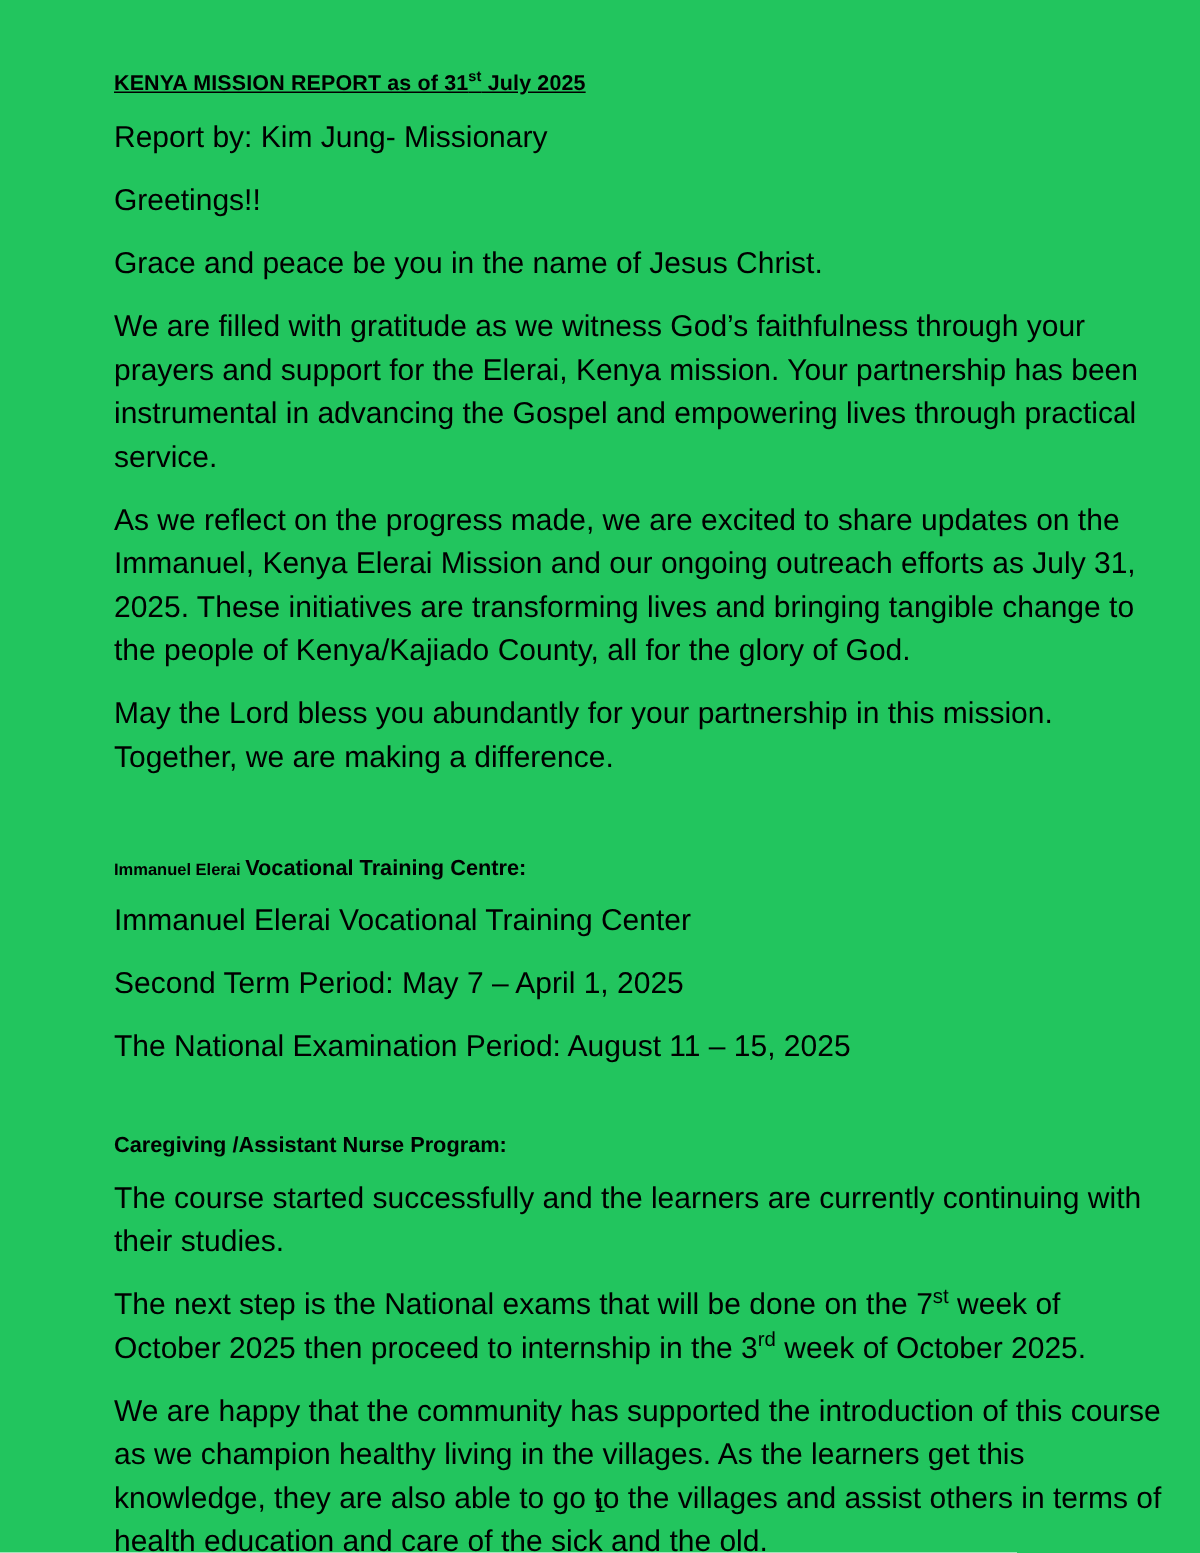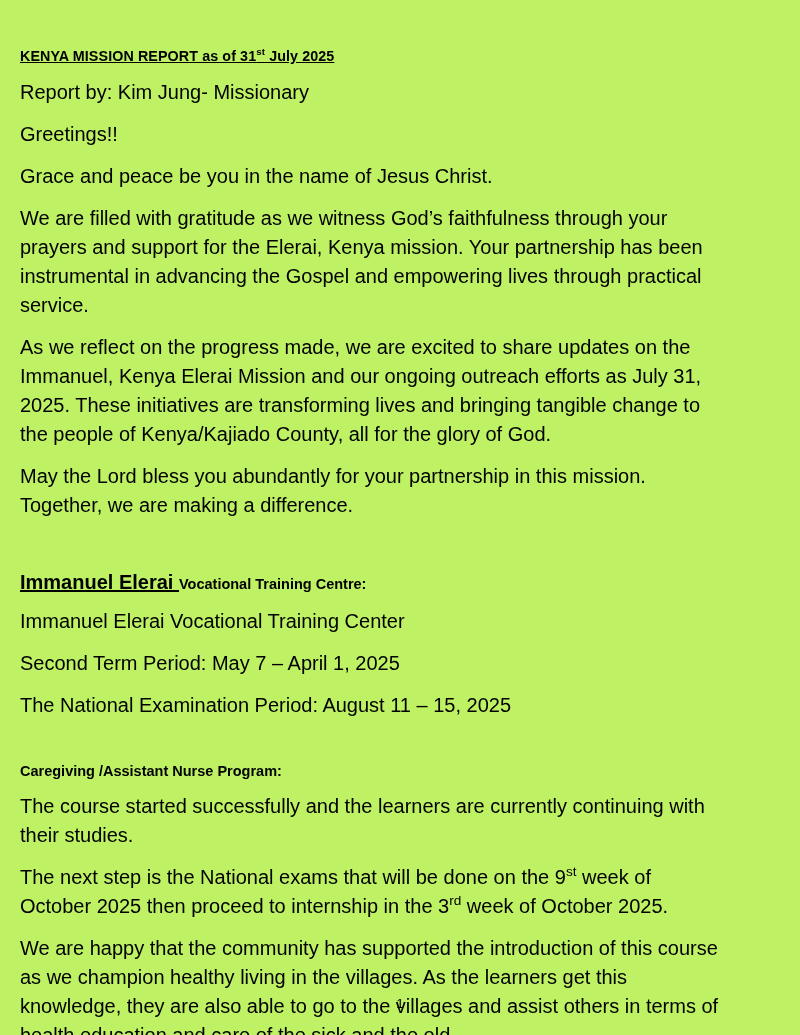--- a/index.html
+++ b/index.html
@@ -13,22 +13,22 @@
     font-family: "Liberation Sans", sans-serif;
     color: #000000;
     position: relative;
     overflow: hidden;
   }
   .page {
     position: relative;
     width: 800px;
     height: 1035px;
     box-sizing: border-box;
-    padding: 48px 64px 0 20px;
-    background: #bef264;
+    padding: 48px 64px 0 76px;
+    background: #22c55e;
   }
   .doc-body {
     width: 704px;
     margin: 0;
     padding: 0;
   }
   p.para {
     font-size: 20px;
     line-height: 1.45;
     margin: 0 0 13px 0;
@@ -41,23 +41,22 @@
     text-decoration: underline;
     margin: 0 0 14px 0;
     letter-spacing: 0.1px;
   }
   .heading {
     font-size: 14.5px;
     font-weight: bold;
     margin: 0 0 13px 0;
   }
   .heading-mixed .h-strong {
-    font-size: 20px;
+    font-size: 11px;
     font-weight: bold;
-    text-decoration: underline;
   }
   .heading-mixed .h-rest {
     font-size: 14.5px;
     font-weight: bold;
   }
   .spacer-lg { height: 38px; }
   .spacer-md { height: 30px; }
   sup {
     font-size: 0.68em;
     vertical-align: super;
@@ -115,21 +114,21 @@
 
     <p class="para">The National Examination Period: August 11 – 15, 2025</p>
 
     <div class="spacer-md"></div>
 
     <div class="heading">Caregiving /Assistant Nurse Program:</div>
 
 
     <p class="para">The course started successfully and the learners are currently continuing with their studies.</p>
 
-    <p class="para"><span>The next step is the National exams that will be done on the 9</span><sup>st</sup><span> week of October 2025 then proceed to internship in the 3</span><sup>rd</sup><span> week of October 2025.</span></p>
+    <p class="para"><span>The next step is the National exams that will be done on the 7</span><sup>st</sup><span> week of October 2025 then proceed to internship in the 3</span><sup>rd</sup><span> week of October 2025.</span></p>
 
     <p class="para">We are happy that the community has supported the introduction of this course as we champion healthy living in the villages. As the learners get this knowledge, they are also able to go to the villages and assist others in terms of health education and care of the sick and the old.</p>
 
     <p class="para">Photos:</p>
 
     <ol class="photolist">
       <li>Care giving program students↓</li>
     </ol>
 
   </div>

